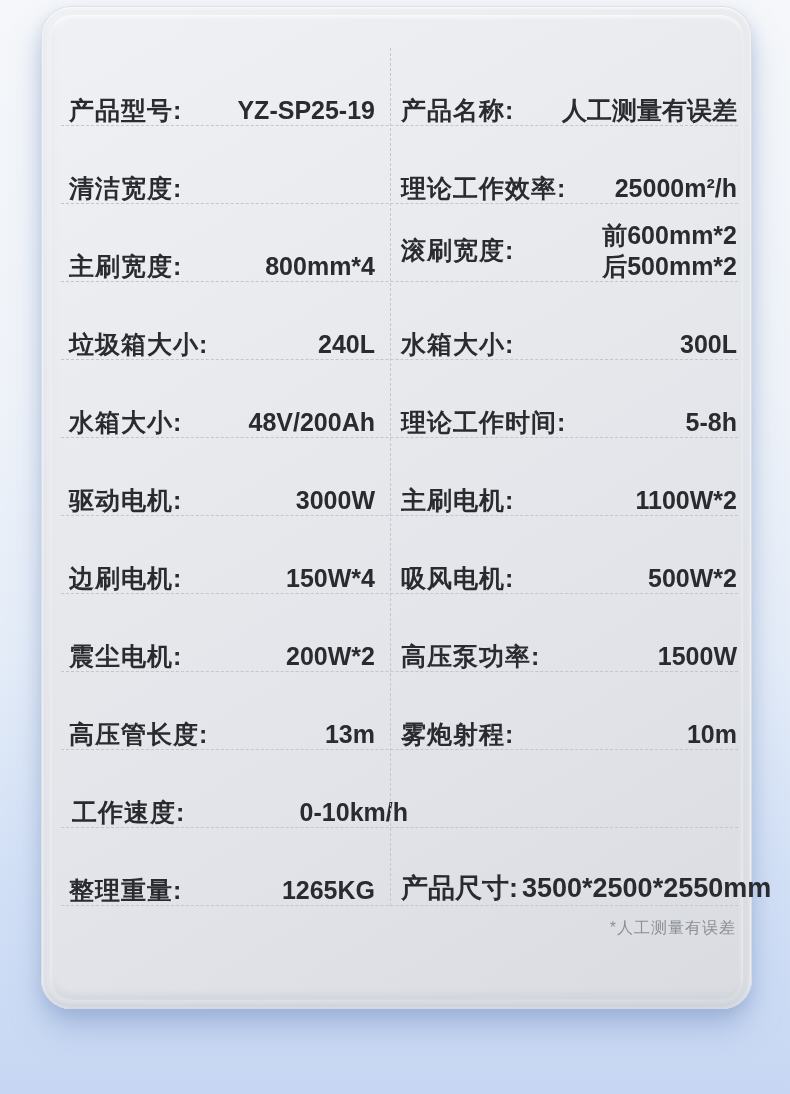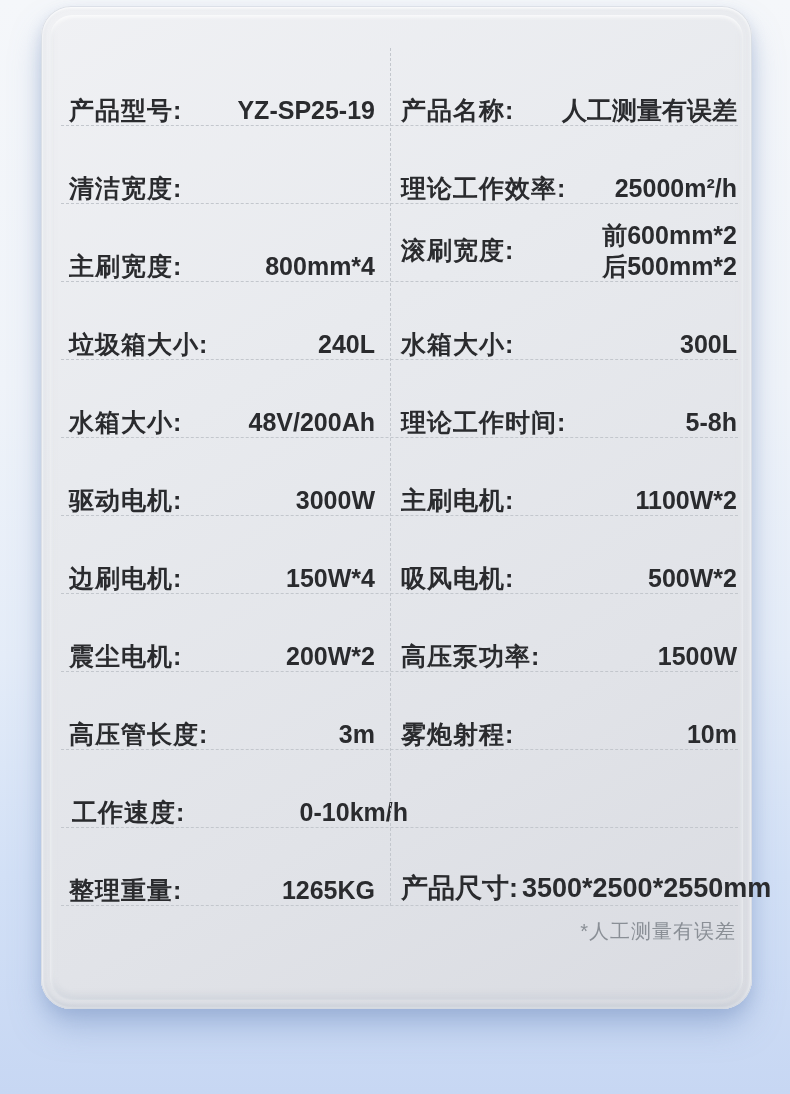--- a/index.html
+++ b/index.html
@@ -112,21 +112,21 @@
   .lbl { white-space: nowrap; letter-spacing: 1px; }
   .val { white-space: pre-line; text-align: right; }
 
   .cell-right.tight .lbl,
   .cell-right.tight .val { font-size: 27px; letter-spacing: 0; }
 
   .footnote {
     margin-top: 12px;
     padding-right: 2px;
     text-align: right;
-    font-size: 20px;
+    font-size: 16px;
     color: #8a8f96;
     letter-spacing: 1px;
   }
 </style>
 </head>
 <body>
 
 <div class="card">
   <div class="spec-table">
     <div class="rows">
@@ -215,21 +215,21 @@
         </div>
         <div class="cell cell-right">
           <span class="lbl">高压泵功率:</span>
           <span class="val">1500W</span>
         </div>
       </div>
 
       <div class="row">
         <div class="cell cell-left">
           <span class="lbl">高压管长度:</span>
-          <span class="val">3m</span>
+          <span class="val">13m</span>
         </div>
         <div class="cell cell-right">
           <span class="lbl">雾炮射程:</span>
           <span class="val">10m</span>
         </div>
       </div>
 
       <div class="row">
         <div class="cell cell-right">
           <span class="lbl">工作速度:</span>

